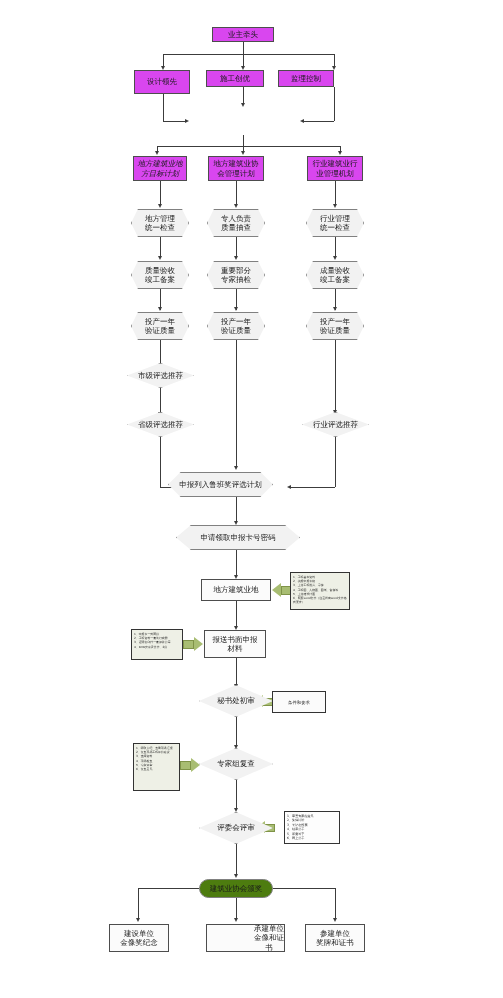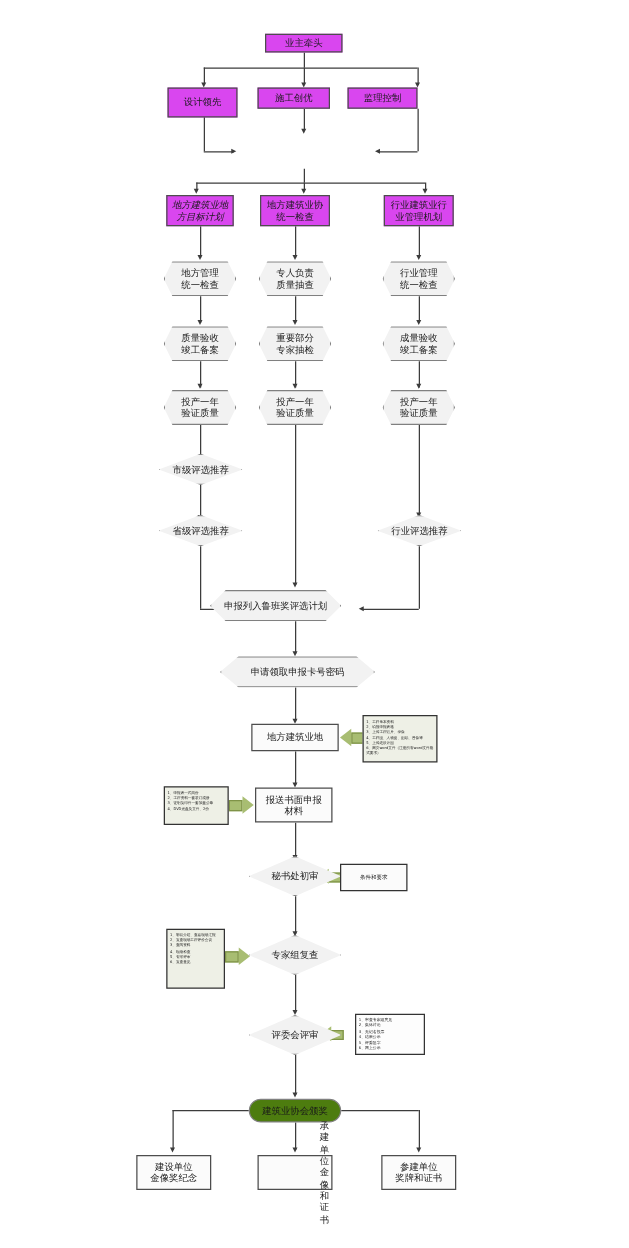--- a/index.html
+++ b/index.html
@@ -127,21 +127,21 @@
   <div class="ln v" style="left:157px;top:146px;height:7px;"></div>
   <div class="ln v" style="left:243px;top:146px;height:7px;"></div>
   <div class="ln v" style="left:340px;top:146px;height:7px;"></div>
   <div class="ah down" style="left:155px;top:151px;"></div>
   <div class="ah down" style="left:241px;top:151px;"></div>
   <div class="ah down" style="left:338px;top:151px;"></div>
 
   <div class="node rect" style="left:133px;top:156px;width:54px;height:25px;font-style:italic;">地方建筑业地
 方目标计划</div>
   <div class="node rect" style="left:208px;top:156px;width:56px;height:25px;">地方建筑业协
-统一检查</div>
+会管理计划</div>
   <div class="node rect" style="left:307px;top:156px;width:56px;height:25px;">行业建筑业行
 业管理机划</div>
 
   <div class="ln v" style="left:160px;top:181px;height:25px;"></div>
   <div class="ah down" style="left:158px;top:204px;"></div>
   <div class="ln v" style="left:236px;top:181px;height:25px;"></div>
   <div class="ah down" style="left:234px;top:204px;"></div>
   <div class="ln v" style="left:335px;top:181px;height:25px;"></div>
   <div class="ah down" style="left:333px;top:204px;"></div>
 
@@ -317,18 +317,18 @@
   <div class="ln h" style="left:273px;top:888px;width:62px;"></div>
   <div class="ln v" style="left:138px;top:888px;height:32px;"></div>
   <div class="ln v" style="left:236px;top:898px;height:22px;"></div>
   <div class="ln v" style="left:335px;top:888px;height:32px;"></div>
   <div class="ah down" style="left:136px;top:918px;"></div>
   <div class="ah down" style="left:234px;top:918px;"></div>
   <div class="ah down" style="left:333px;top:918px;"></div>
 
   <div class="node rect plain" style="left:109px;top:924px;width:60px;height:28px;">建设单位
 金像奖纪念</div>
-  <div class="node rect plain" style="left:206px;top:924px;width:60px;height:28px;padding-left:47px;">承建单位
+  <div class="node rect plain" style="left:206px;top:924px;width:79px;height:28px;padding-left:47px;">承建单位
 金像和证书</div>
   <div class="node rect plain" style="left:305px;top:924px;width:60px;height:28px;">参建单位
 奖牌和证书</div>
 
 </div>
 
 </body></html>

